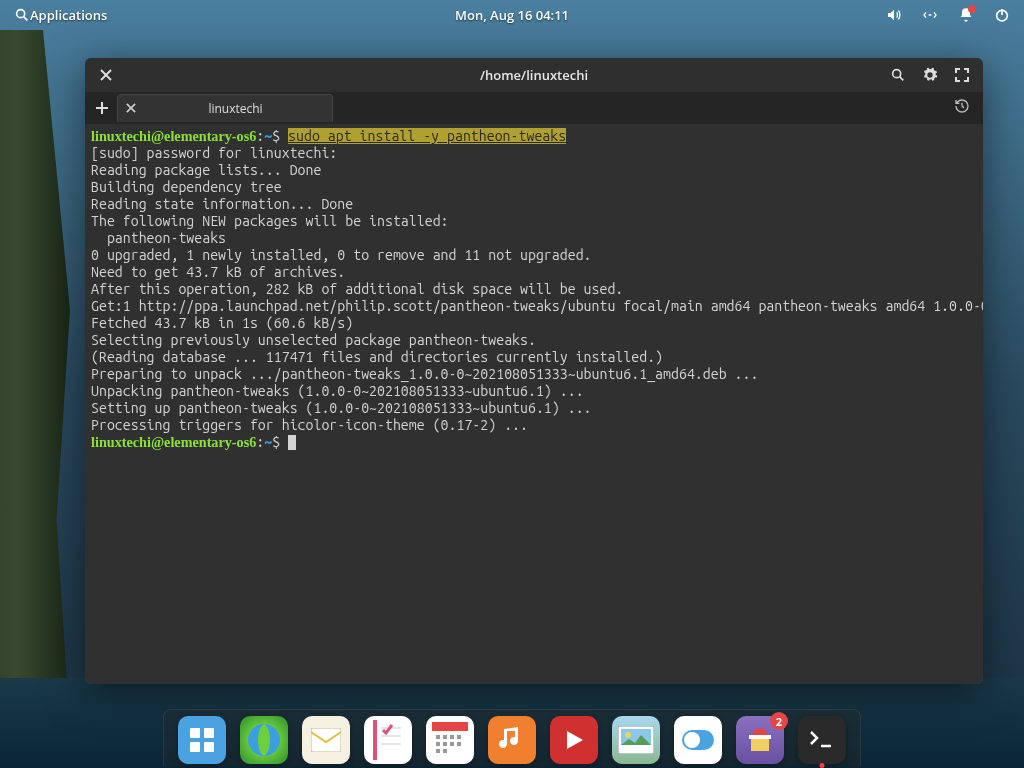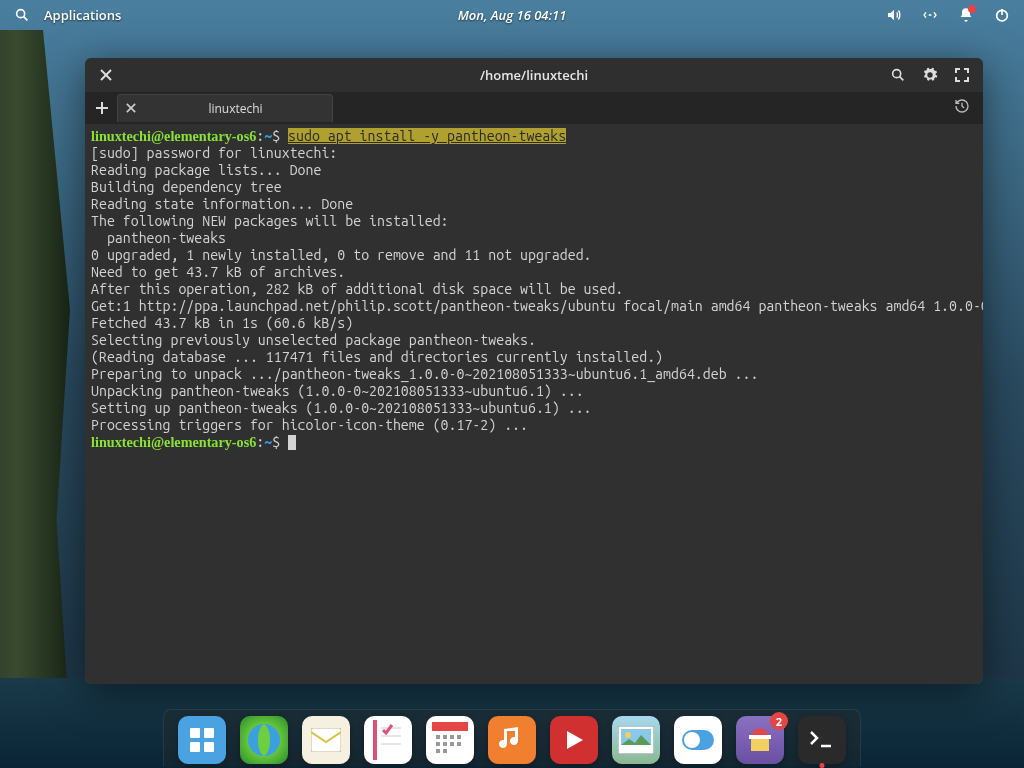--- a/index.html
+++ b/index.html
@@ -22,22 +22,22 @@
   z-index: 0;
 }
 .topbar {
   position: absolute; top: 0; left: 0; right: 0; height: 30px;
   display: flex; align-items: center; justify-content: space-between;
   padding: 0 14px;
   color: #fff; font-size: 13px; font-weight: 600;
   text-shadow: 0 1px 2px rgba(0,0,0,.6);
   z-index: 10;
 }
-.topbar .left, .topbar .center, .topbar .right { display: flex; align-items: center; gap: 14px; }
-.topbar .center { position: absolute; left: 50%; transform: translateX(-50%); font-style: italic; }
+.topbar .left, .topbar .center, .topbar .right { display: flex; align-items: center; }
+.topbar .center { position: absolute; left: 50%; transform: translateX(-50%); }
 .topbar .right { gap: 20px; }
 .ico { width: 16px; height: 16px; display: inline-block; }
 .ico svg { width: 100%; height: 100%; }
 .notif-wrap { position: relative; }
 .notif-dot {
   position: absolute; top: -2px; right: -2px; width: 8px; height: 8px;
   background: #e64545; border-radius: 50%;
 }
 .terminal {
   position: absolute; left: 85px; top: 58px; width: 898px; height: 626px;

